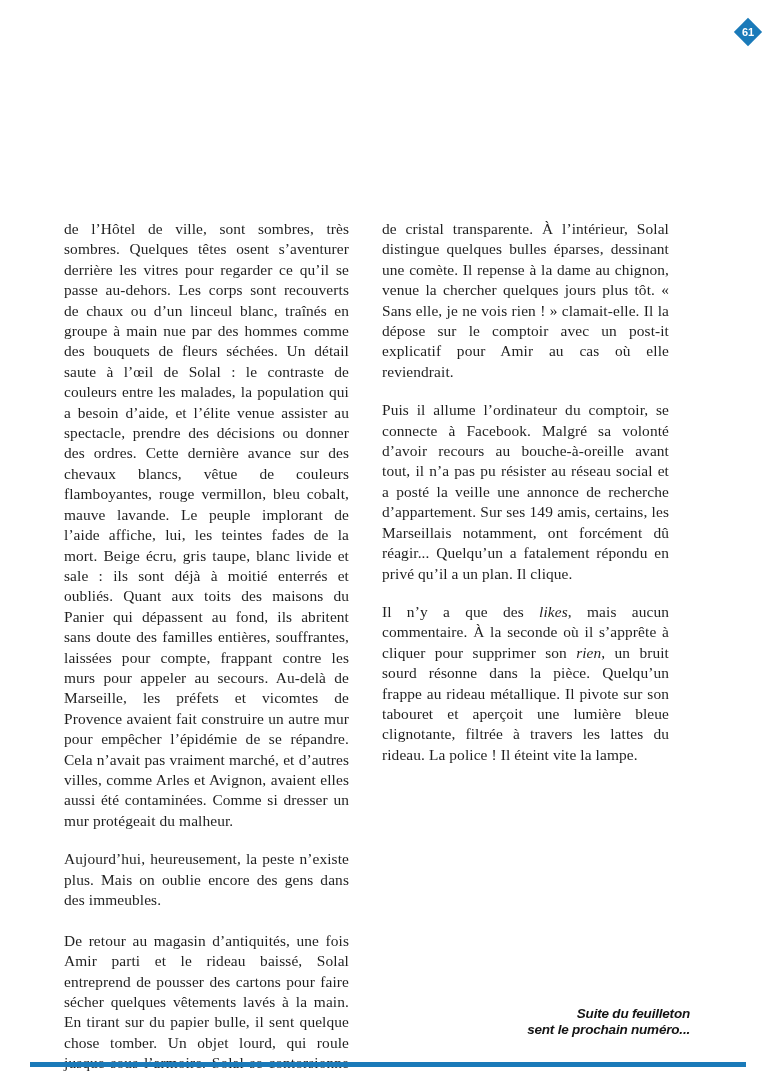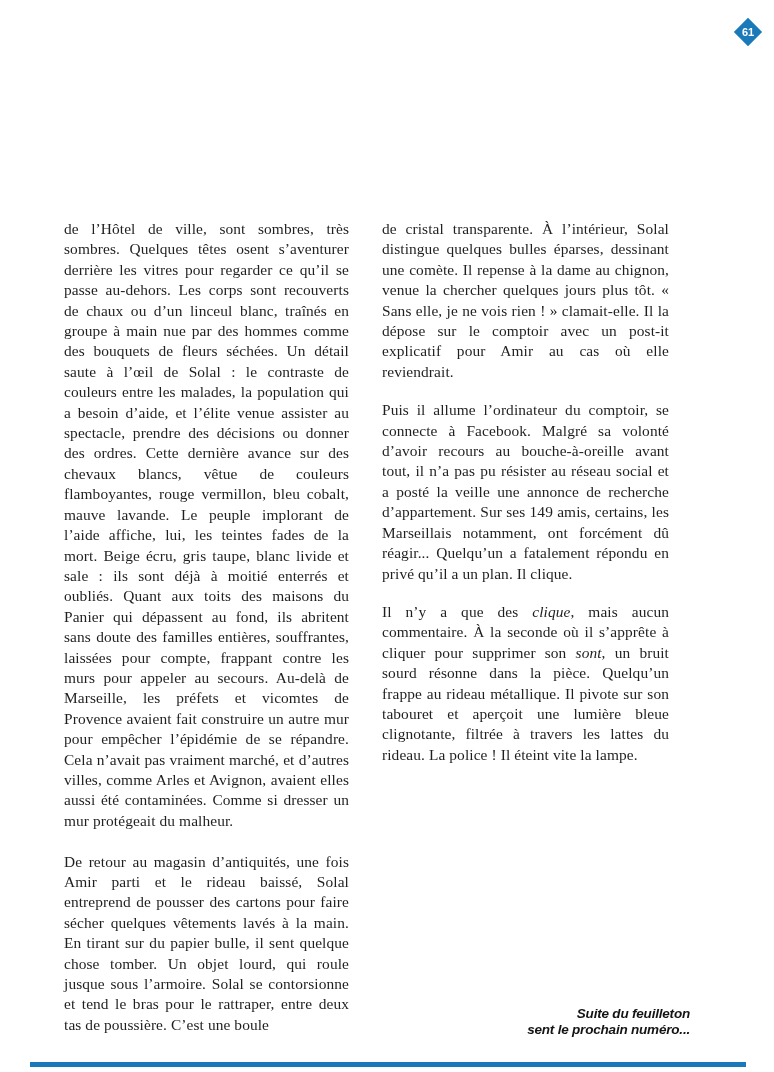--- a/index.html
+++ b/index.html
@@ -83,27 +83,28 @@
 </style>
 </head>
 <body>
 
 <div class="page-badge" style="background: rgb(26, 122, 185);">
   <span>61</span>
 </div>
 
 <div class="text-col col-left">
   <p>de l’Hôtel de ville, sont sombres, très sombres. Quelques têtes osent s’aventurer derrière les vitres pour regarder ce qu’il se passe au-dehors. Les corps sont recouverts de chaux ou d’un linceul blanc, traînés en groupe à main nue par des hommes comme des bouquets de fleurs séchées. Un détail saute à l’œil de Solal : le contraste de couleurs entre les malades, la population qui a besoin d’aide, et l’élite venue assister au spectacle, prendre des décisions ou donner des ordres. Cette dernière avance sur des chevaux blancs, vêtue de couleurs flamboyantes, rouge vermillon, bleu cobalt, mauve lavande. Le peuple implorant de l’aide affiche, lui, les teintes fades de la mort. Beige écru, gris taupe, blanc livide et sale : ils sont déjà à moitié enterrés et oubliés. Quant aux toits des maisons du Panier qui dépassent au fond, ils abritent sans doute des familles entières, souffrantes, laissées pour compte, frappant contre les murs pour appeler au secours. Au-delà de Marseille, les préfets et vicomtes de Provence avaient fait construire un autre mur pour empêcher l’épidémie de se répandre. Cela n’avait pas vraiment marché, et d’autres villes, comme Arles et Avignon, avaient elles aussi été contaminées. Comme si dresser un mur protégeait du malheur.</p>
+  <p>Aujourd’hui, heureusement, la peste n’existe plus. Mais on oublie encore des gens dans des immeubles.</p>
   <p class="para-gap">De retour au magasin d’antiquités, une fois Amir parti et le rideau baissé, Solal entreprend de pousser des cartons pour faire sécher quelques vêtements lavés à la main. En tirant sur du papier bulle, il sent quelque chose tomber. Un objet lourd, qui roule jusque sous l’armoire. Solal se contorsionne et tend le bras pour le rattraper, entre deux tas de poussière. C’est une boule</p>
 </div>
 
 <div class="text-col col-right">
   <p>de cristal transparente. À l’intérieur, Solal distingue quelques bulles éparses, dessinant une comète. Il repense à la dame au chignon, venue la chercher quelques jours plus tôt. « Sans elle, je ne vois rien ! » clamait-elle. Il la dépose sur le comptoir avec un post-it explicatif pour Amir au cas où elle reviendrait.</p>
   <p>Puis il allume l’ordinateur du comptoir, se connecte à Facebook. Malgré sa volonté d’avoir recours au bouche-à-oreille avant tout, il n’a pas pu résister au réseau social et a posté la veille une annonce de recherche d’appartement. Sur ses 149 amis, certains, les Marseillais notamment, ont forcément dû réagir... Quelqu’un a fatalement répondu en privé qu’il a un plan. Il clique.</p>
-  <p>Il n’y a que des <em>clique</em>, mais aucun commentaire. À la seconde où il s’apprête à cliquer pour supprimer son <em>sont</em>, un bruit sourd résonne dans la pièce. Quelqu’un frappe au rideau métallique. Il pivote sur son tabouret et aperçoit une lumière bleue clignotante, filtrée à travers les lattes du rideau. La police ! Il éteint vite la lampe.</p>
+  <p>Il n’y a que des <em>likes</em>, mais aucun commentaire. À la seconde où il s’apprête à cliquer pour supprimer son <em>rien</em>, un bruit sourd résonne dans la pièce. Quelqu’un frappe au rideau métallique. Il pivote sur son tabouret et aperçoit une lumière bleue clignotante, filtrée à travers les lattes du rideau. La police ! Il éteint vite la lampe.</p>
 </div>
 
 <div class="footer-note">
   <div>Suite du feuilleton</div>
   <div>sent le prochain numéro...</div>
 </div>
 
 <div class="bottom-rule" style="background: rgb(26, 122, 185);"></div>
 
 </body></html>

